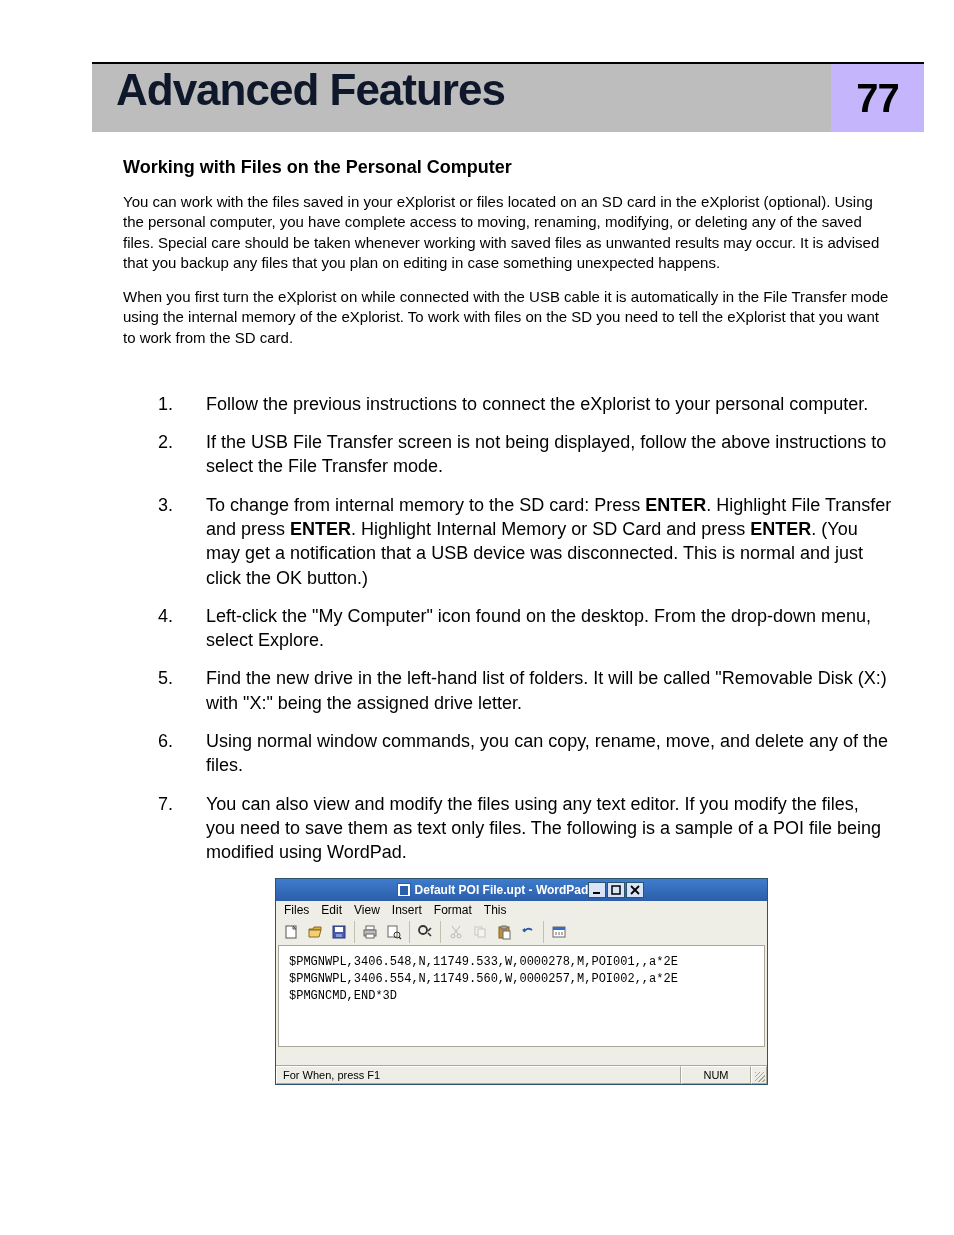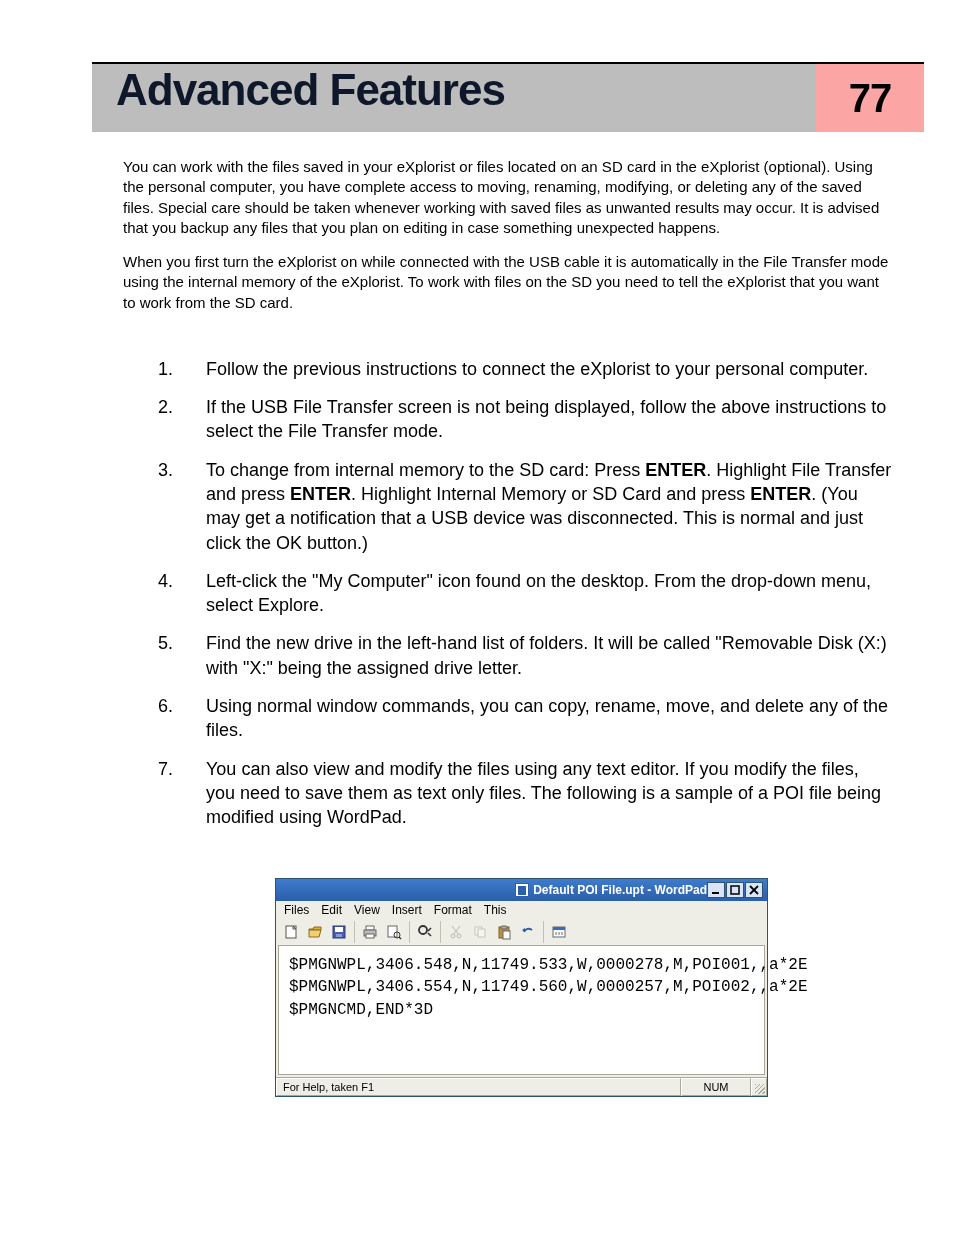--- a/index.html
+++ b/index.html
@@ -29,23 +29,23 @@
     top: 64px;
     left: 92px;
     right: 30px;
     height: 68px;
     background: #bdbdbd;
   }
   .page-number-box {
     position: absolute;
     top: 64px;
     right: 30px;
-    width: 108px;
+    width: 93px;
     height: 68px;
-    background: #fca5a5;
+    background: #c4b5fd;
     display: flex;
     align-items: center;
     justify-content: center;
   }
   .big-header {
     position: absolute;
     top: 68px;
     left: 116px;
     font-family: "Arial Narrow", Arial, sans-serif;
     font-weight: bold;
@@ -116,21 +116,21 @@
     font-family: Tahoma, Arial, sans-serif;
   }
   .wp-titlebar {
     height: 22px;
     background: linear-gradient(#3e7ccc, #2b5eab);
     color: #fff;
     display: flex;
     align-items: center;
     font-size: 12px;
     padding: 0 4px 0 2px;
-    justify-content: flex-end;
+    justify-content: center;
   }
   .wp-title-left {
     display: flex;
     align-items: center;
     gap: 4px;
   }
   .wp-app-icon {
     width: 14px; height: 14px;
     background: #fff;
     border: 1px solid #2b5eab;
@@ -179,24 +179,24 @@
   .tb-btn {
     width: 24px; height: 22px;
     border: 1px solid transparent;
     display: flex; align-items: center; justify-content: center;
   }
   .tb-btn svg { display: block; }
   .tb-btn.disabled { opacity: 0.4; }
   .wp-editor {
     background: #fff;
     border: 1px solid #aca899;
-    margin: 0 2px 2px 2px;
+    margin: 0 2px 18px 2px;
     padding: 8px 10px;
     font-family: "Courier New", monospace;
-    font-size: 16px;
+    font-size: 12px;
     line-height: 1.4;
     color: #000;
     min-height: 100px;
     white-space: pre;
   }
   .wp-status {
     display: flex;
     font-size: 11px;
     color: #000;
     background: #efeee6;
@@ -231,20 +231,21 @@
 
 <div class="page">
   <div class="top-rule"></div>
   <div class="header-band"></div>
   <div class="big-header">Advanced Features</div>
   <div class="page-number-box">
     <div class="page-number">77</div>
   </div>
 
   <div class="content">
+    <div class="section-heading">Working with Files on the Personal Computer</div>
     <div class="para">You can work with the files saved in your eXplorist or files located on an SD card in the eXplorist (optional).  Using the personal computer, you have complete access to moving, renaming, modifying, or deleting any of the saved files.  Special care should be taken whenever working with saved files as unwanted results may occur.  It is advised that you backup any files that you plan on editing in case something unexpected happens.</div>
     <div class="para">When you first turn the eXplorist on while connected with the USB cable it is automatically in the File Transfer mode using the internal memory of the eXplorist.  To work with files on the SD you need to tell the eXplorist that you want to work from the SD card.</div>
 
     <ol>
       <li>Follow the previous instructions to connect the eXplorist to your personal computer.</li>
       <li>
         <span>If the </span><span class="italic">USB File Transfer</span><span> screen is not being displayed, follow the above instructions to select the </span><span class="ui">File Transfer</span><span> mode.</span>
       </li>
       <li>
         <span>To change from internal memory to the SD card: Press </span><span class="bold">ENTER</span><span>.  Highlight </span><span class="ui">File Transfer</span><span> and press </span><span class="bold">ENTER</span><span>.  Highlight </span><span class="ui">Internal Memory</span><span> or </span><span class="ui">SD Card</span><span> and press </span><span class="bold">ENTER</span><span>.  (You may get a notification that a USB device was disconnected.  This is normal and just click the OK button.)</span>
@@ -382,18 +383,18 @@
     </div>
 
     <div class="wp-editor"><span>$PMGNWPL,3406.548,N,11749.533,W,0000278,M,POI001,,a*2E</span>
 <span>$PMGNWPL,3406.554,N,11749.560,W,0000257,M,POI002,,a*2E</span>
 <span>$PMGNCMD,END*3D</span>
 
 
 </div>
 
     <div class="wp-status">
-      <div class="wp-status-cell" style="flex:1">For Help, taken F1</div>
+      <div class="wp-status-cell" style="flex:1">For When, press F1</div>
       <div class="wp-status-cell" style="width:70px;text-align:center">NUM</div>
       <div class="wp-status-grip"></div>
     </div>
   </div>
 </div>
 
 </body></html>

